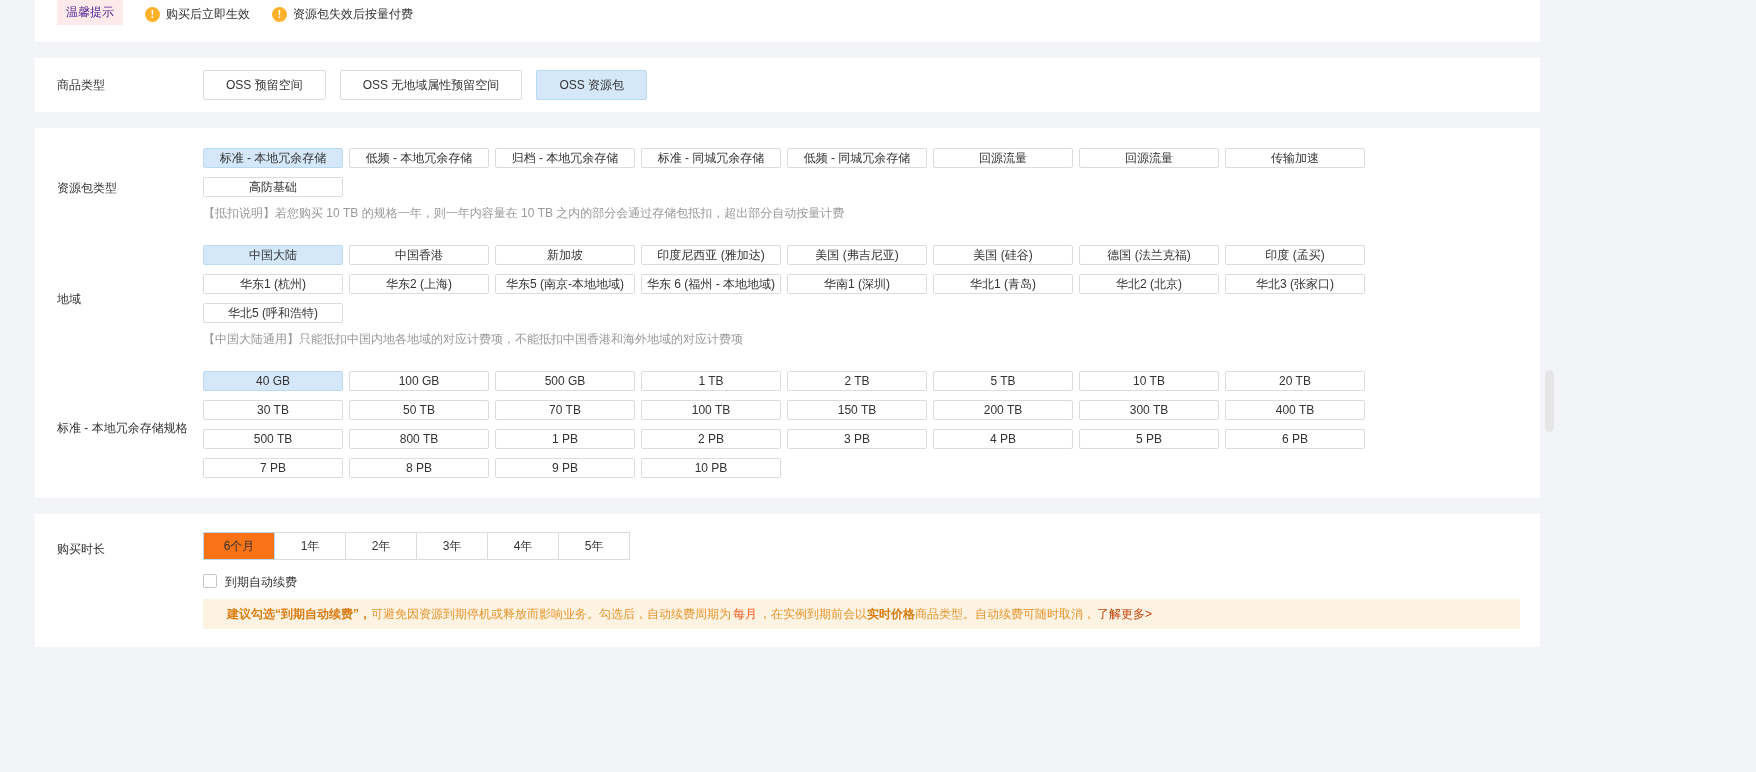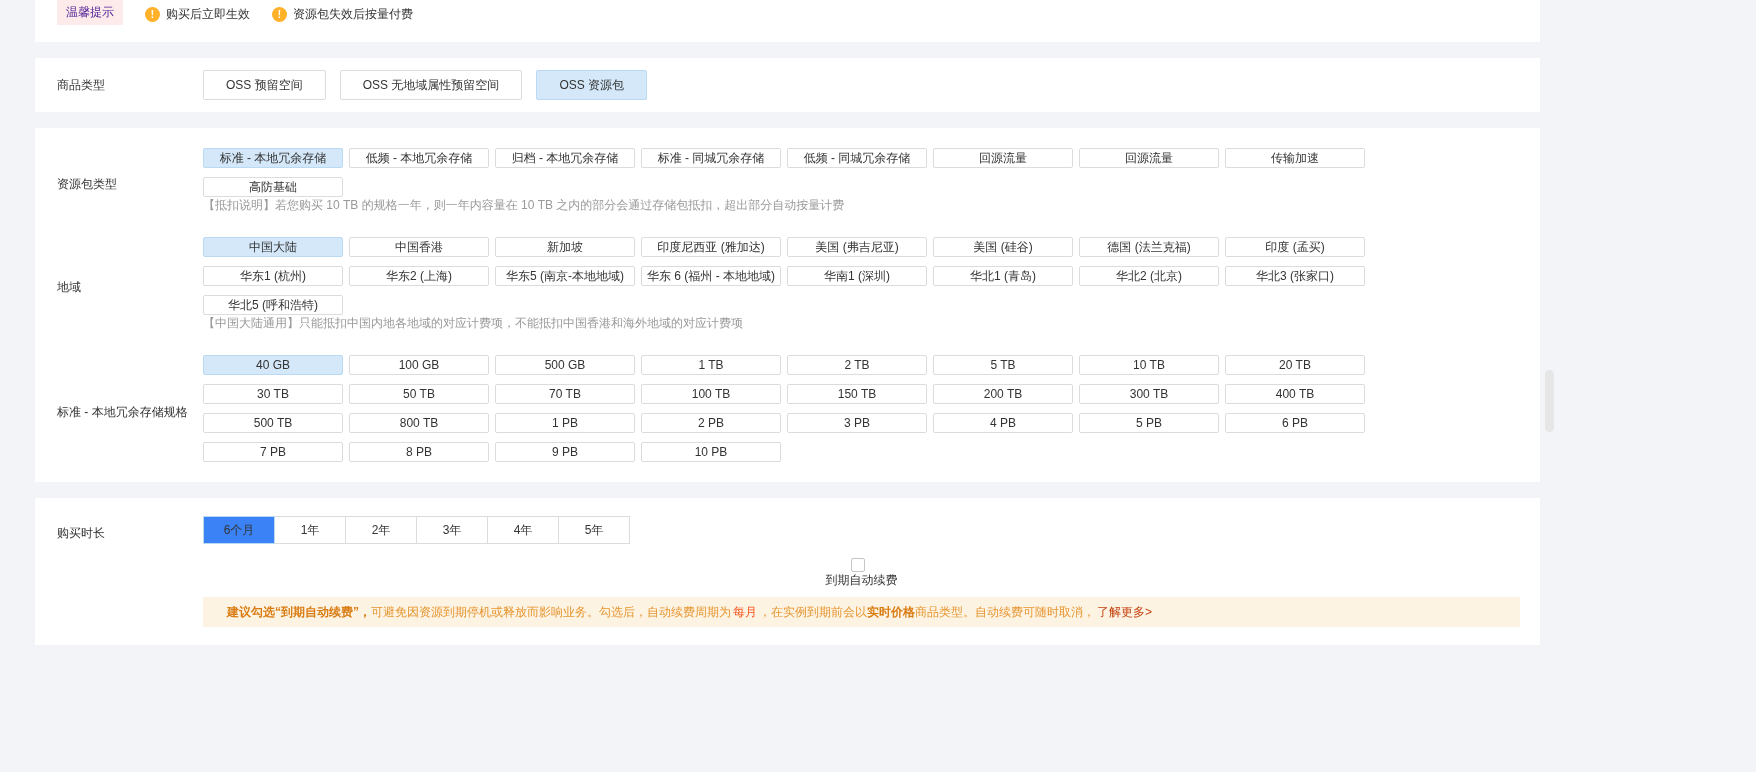--- a/index.html
+++ b/index.html
@@ -57,34 +57,34 @@
   .opt.sel { background:#d4e8f9; border-color:#bad9f2; }
 
   .product-options { display:flex; align-items:center; gap:14px; }
   .product-opt { height:30px; padding:0 22px; }
 
   .opt-grid {
     display:grid;
     grid-template-columns:repeat(8,140px);
     gap:9px 6px;
   }
-  .note { color:#999; line-height:16px; }
+  .note { color:#999; margin-top:8px; line-height:16px; }
 
   .seg-group { display:flex; padding-top:0; }
   .seg {
     width:72px; height:28px;
     display:flex; align-items:center; justify-content:center;
     background:#fff; border:1px solid #dcdcdc;
     color:#333; cursor:pointer; margin-left:-1px;
     position:relative; white-space:nowrap;
   }
   .seg:first-child { margin-left:0; }
-  .seg.sel { background:#3b82f6; border-color:#bad9f2; z-index:1; }
-
-  .renew-row { margin-left:146px; margin-top:14px; display:flex; align-items:center;flex-direction:column; }
+  .seg.sel { background:#f97316; border-color:#bad9f2; z-index:1; }
+
+  .renew-row { margin-left:146px; margin-top:14px; display:flex; align-items:flex-start; }
   .checkbox {
     width:14px; height:14px; background:#fff;
     border:1px solid #c6c6c6; border-radius:2px;
     margin-right:8px; cursor:pointer; flex:0 0 14px;
   }
   .renew-label { color:#333; }
 
   .notice {
     margin-left:146px; margin-top:8px;
     background:#fdf3e3;

